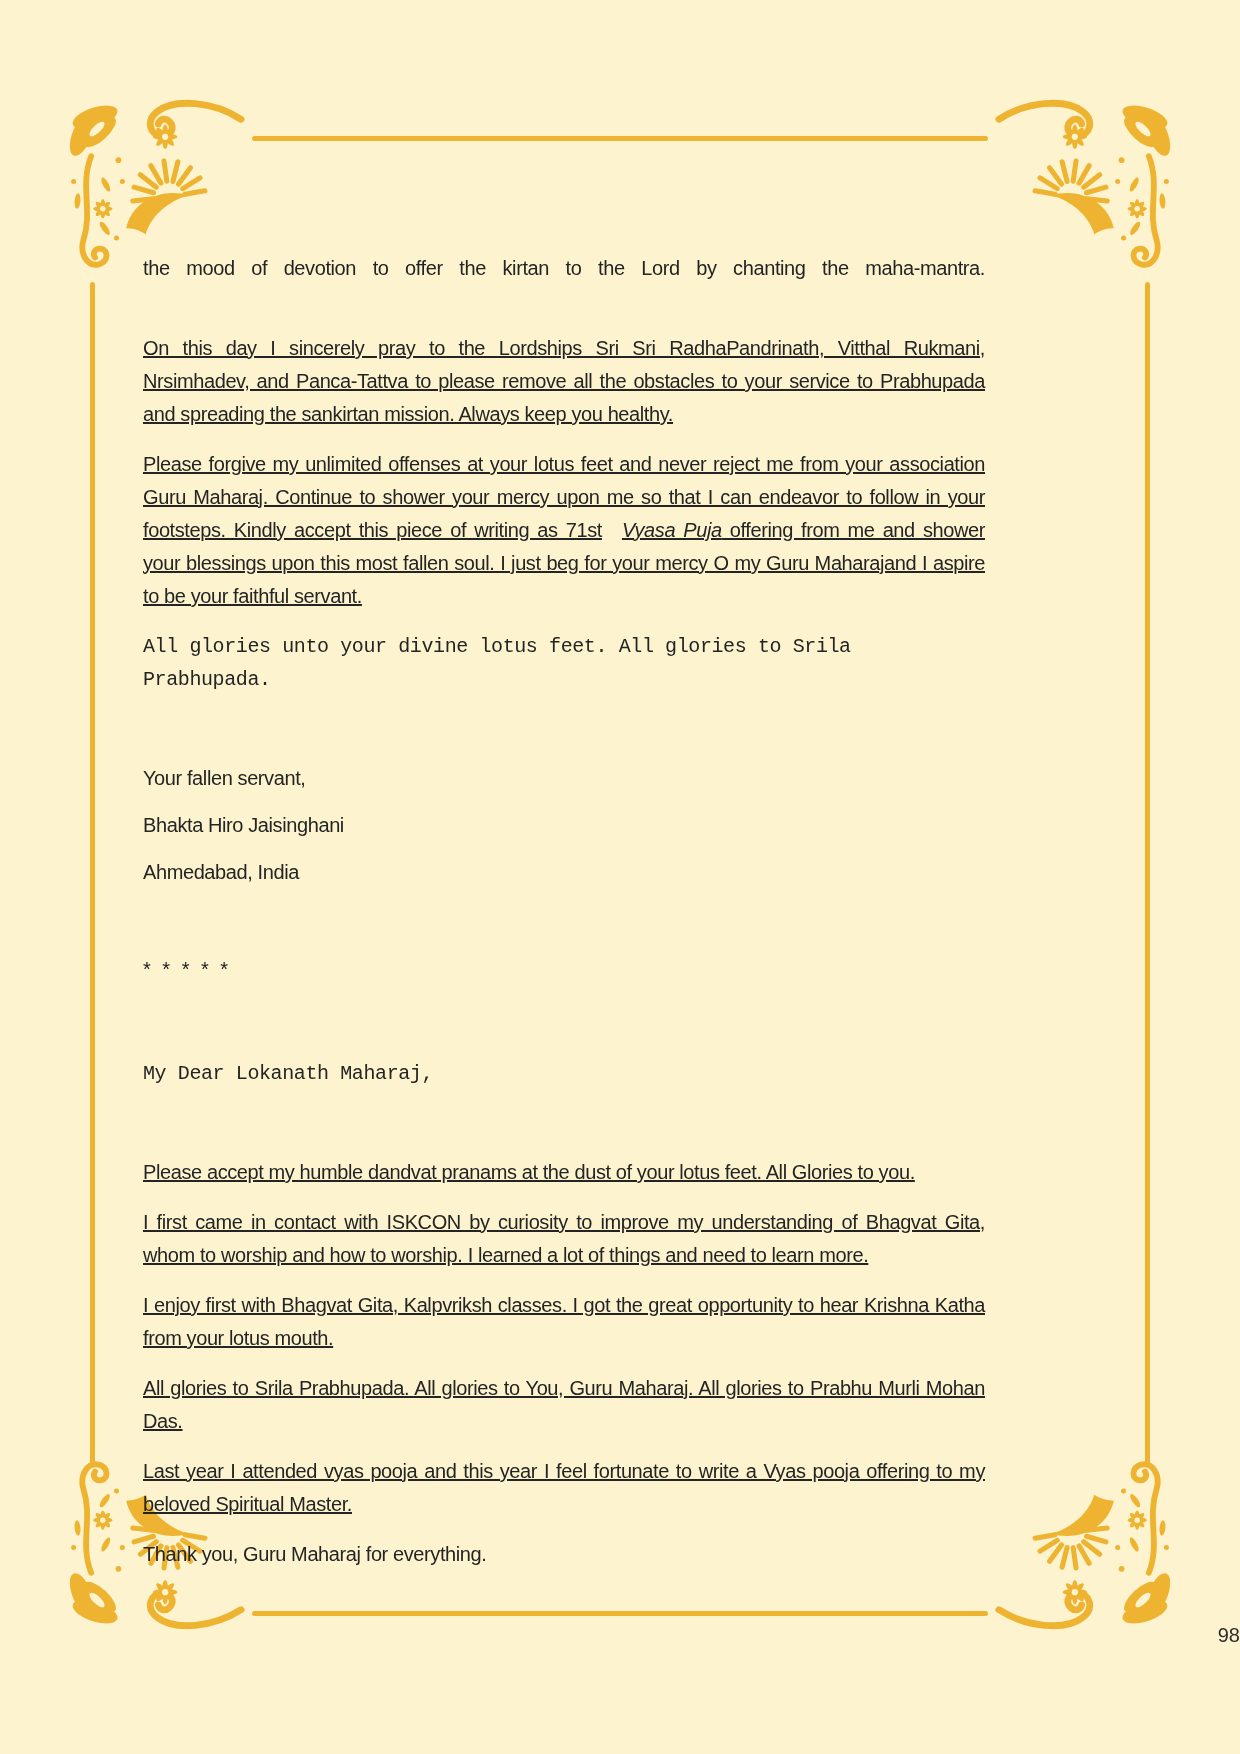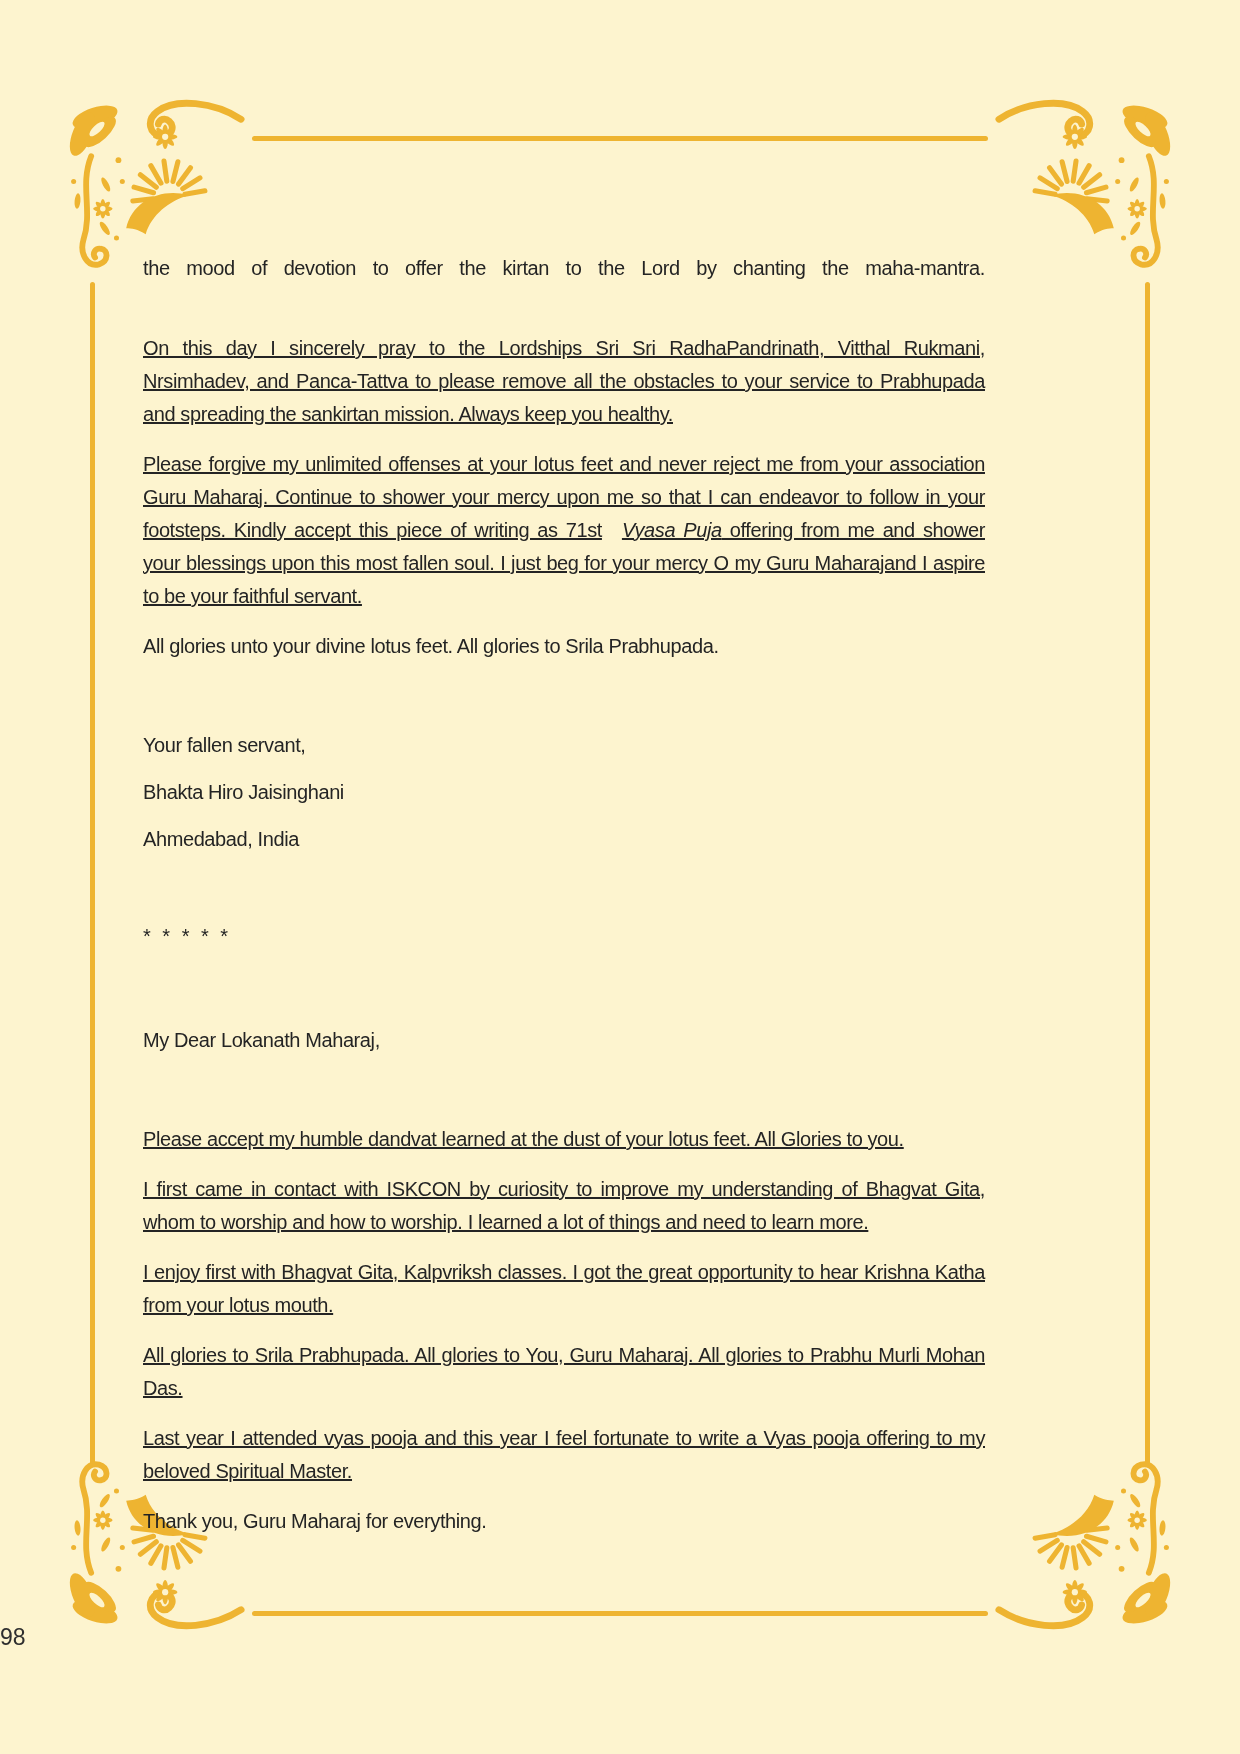--- a/index.html
+++ b/index.html
@@ -63,32 +63,32 @@
     font-size:20px;
     line-height:33px;
     letter-spacing:-0.4px;
     color:var(--text);
   }
   .para{margin:0 0 17px 0;}
   .justify{text-align:justify;text-decoration:underline;}
   .justify-full{text-align:justify;text-align-last:justify;}
   .mb-47{margin-bottom:47px;}
   .mb-64{margin-bottom:64px;}
-  .mb-66{margin-bottom:66px;}
+  .mb-66{margin-bottom:66px;font-family:Liberation Mono, monospace;}
   .mb-71{margin-bottom:71px;}
   .sig{margin-bottom:14px;}
   .separator{letter-spacing:3px;}
   em{font-style:italic;margin-left:20px;}
   .page-number{
     position:absolute;
-    left:0;
+    left:8px;
     right:0;
     top:1624px;
-    text-align:left;
-    font-size:23px;
+    text-align:right;
+    font-size:20px;
     color:#2e2e2e;
   }
 </style>
 </head>
 <body>
 
 <svg width="0" height="0" style="position:absolute" aria-hidden="true">
   <symbol id="floral-corner" viewBox="0 0 190 190">
 
     <ellipse cx="36" cy="26" rx="24" ry="10" transform="rotate(-18 36 26)" fill="currentColor"></ellipse>
@@ -187,21 +187,21 @@
     <p class="para mb-66">All glories unto your divine lotus feet. All glories to Srila Prabhupada.</p>
 
     <p class="para sig">Your fallen servant,</p>
     <p class="para sig">Bhakta Hiro Jaisinghani</p>
     <p class="para mb-64">Ahmedabad, India</p>
 
     <p class="para separator mb-71">* * * * *</p>
 
     <p class="para mb-66">My Dear Lokanath Maharaj,</p>
 
-    <p class="para justify">Please accept my humble dandvat learned at the dust of your lotus feet. All Glories to you.</p>
+    <p class="para justify">Please accept my humble dandvat pranams at the dust of your lotus feet. All Glories to you.</p>
     <p class="para justify">I first came in contact with ISKCON by curiosity to improve my understanding of Bhagvat Gita, whom to worship and how to worship. I learned a lot of things and need to learn more.</p>
     <p class="para justify">I enjoy first with Bhagvat Gita, Kalpvriksh classes. I got the great opportunity to hear Krishna Katha from your lotus mouth.</p>
     <p class="para justify">All glories to Srila Prabhupada. All glories to You, Guru Maharaj. All glories to Prabhu Murli Mohan Das.</p>
     <p class="para justify">Last year I attended vyas pooja and this year I feel fortunate to write a Vyas pooja offering to my beloved Spiritual Master.</p>
     <p class="para">Thank you, Guru Maharaj for everything.</p>
   </main>
 
   <div class="page-number">98</div>
 </div>
 

